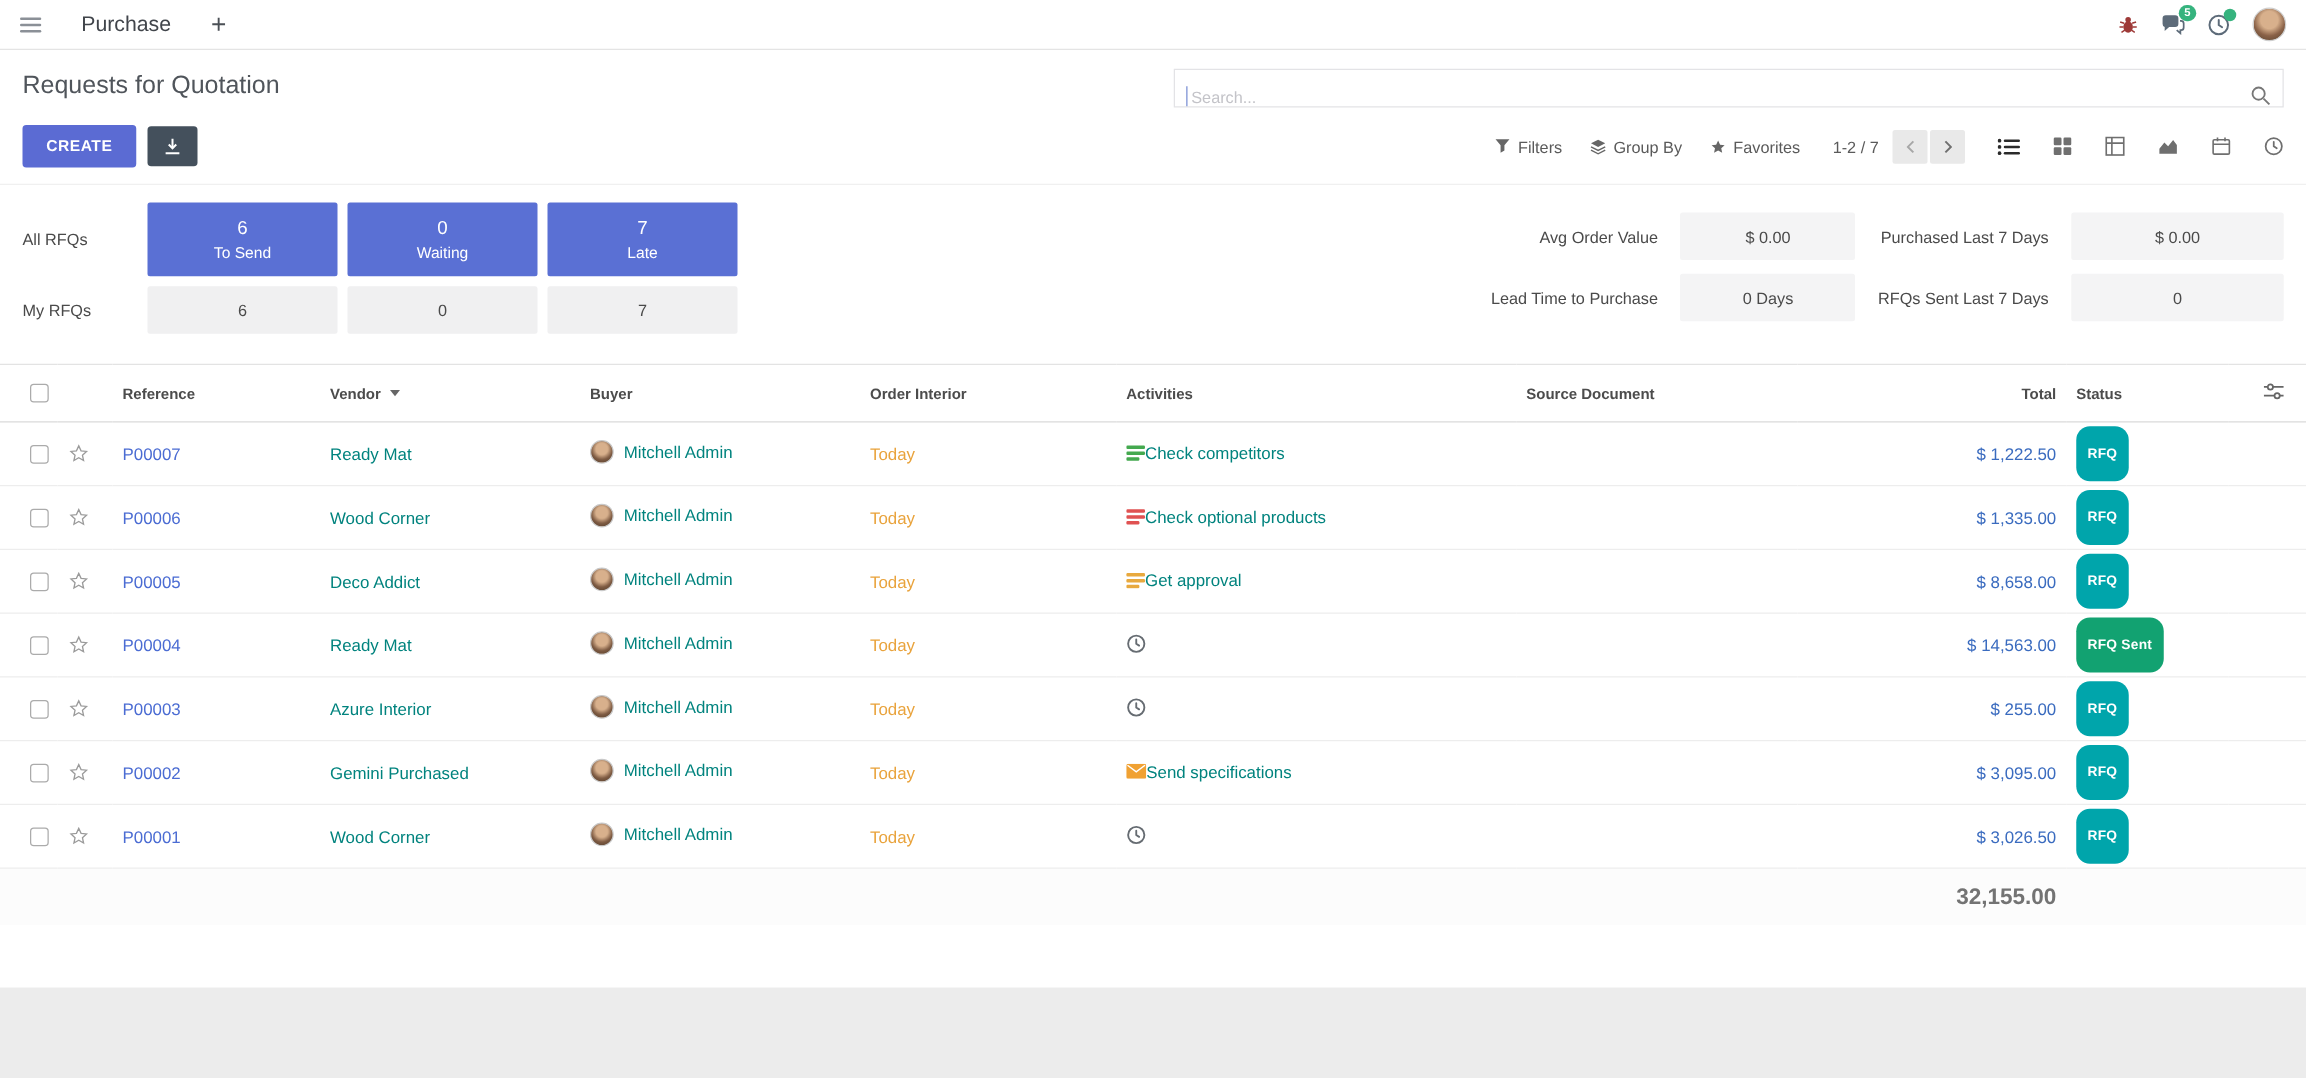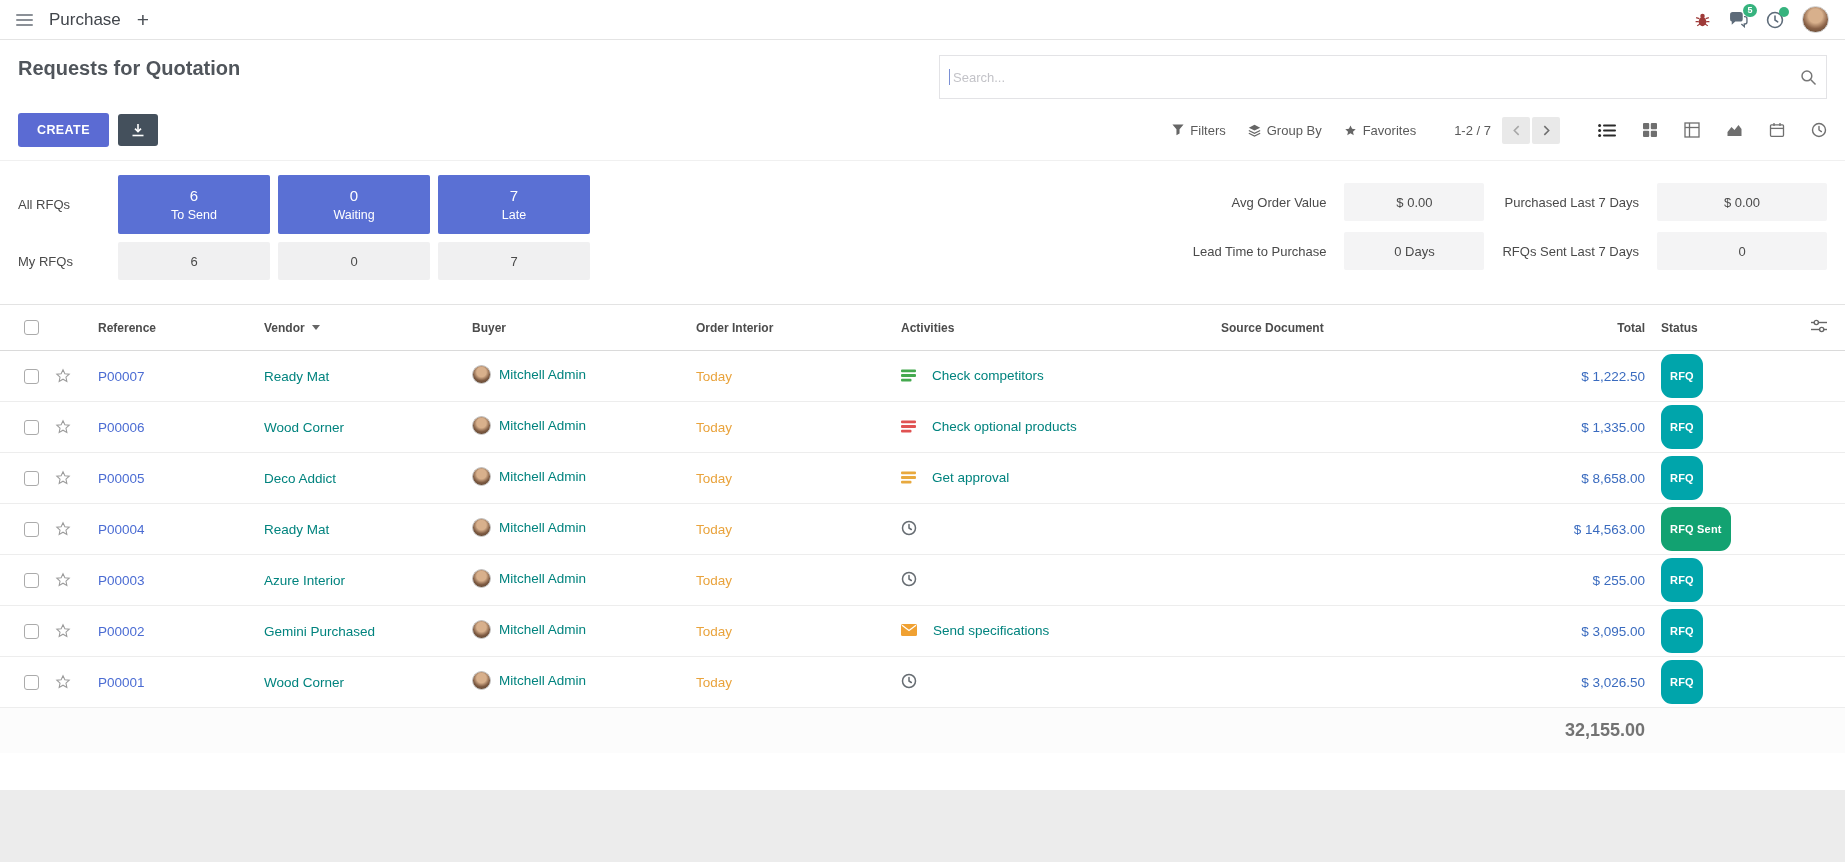--- a/index.html
+++ b/index.html
@@ -1,47 +1,47 @@
 <!DOCTYPE html>
 <html style="--primary: #5b6bd3; --card-blue: #5a70d4; --link-teal: #01837e; --ref-blue: #4b6cd3; --warning-orange: #e9a33c; --total-blue: #3a6bbf; --badge-teal: #00a5ab; --badge-green: #12a271; --activity-green: #44a94f; --activity-red: #e05252; --activity-yellow: #e8a93e; --envelope-orange: #f0a132; --navbar-badge-green: #36b37e;"><head>
 <meta charset="utf-8">
 <style>
   *{box-sizing:border-box;margin:0;padding:0}
   html,body{width:1845px;height:862px}
   body{font-family:"Liberation Sans",sans-serif;background:#ececec;overflow:hidden;color:#444}
 
   
   .navbar{height:40px;background:#fff;border-bottom:1px solid #e4e4e4;display:flex;align-items:center;justify-content:space-between;padding:0 16px}
-  .nav-left{display:flex;align-items:center;gap:16px}
+  .nav-left{display:flex;align-items:center;gap:32px}
   .hamburger{display:flex;flex-direction:column;gap:3px;cursor:pointer}
   .hamburger i{display:block;width:17px;height:2px;background:#8b9097;border-radius:1px}
   .app-name{font-size:17px;color:#41454b;font-weight:500}
   .nav-plus{font-size:21px;color:#4b5056;line-height:1;cursor:pointer}
   .nav-right{display:flex;align-items:center;gap:18px}
   .nav-icon{position:relative;display:flex;cursor:pointer}
   .nav-badge{position:absolute;top:-7px;right:-9px;background:var(--navbar-badge-green);color:#fff;font-size:9px;font-weight:700;border-radius:8px;padding:2px 4px;min-width:14px;text-align:center;line-height:1}
   .nav-dot{position:absolute;top:-4px;right:-5px;width:10px;height:10px;border-radius:50%;background:var(--navbar-badge-green);color:#fff;font-size:8px;font-weight:700;text-align:center;line-height:10px}
   .avatar{width:27px;height:27px;border-radius:50%;background:radial-gradient(circle at 50% 36%,#d8b08c 0 34%,#8a6248 62%,#57422f 100%);border:1px solid #cfcfcf;cursor:pointer}
 
   
   .sheet{background:#fff;height:750px;overflow:hidden}
 
   
   .control-panel{padding:15px 18px 13px;border-bottom:1px solid #f0f0f0}
   .cp-top{display:flex;justify-content:space-between;align-items:flex-start}
-  .page-title{font-size:20px;color:#50555b;font-weight:700;padding-top:2px}
-  .searchbar{width:888px;height:44px;border:1px solid #e3e3e6;display:flex;align-items:center;padding:0 9px;background:#fff}
+  .page-title{font-size:20px;color:#50555b;font-weight:400;padding-top:2px}
+  .searchbar{width:888px;height:31px;border:1px solid #e3e3e6;display:flex;align-items:flex-end;padding:0 9px;background:#fff}
   .text-cursor{width:1px;height:16px;background:#7a8fd4;margin-right:3px}
   .searchbar input{flex:1;border:none;outline:none;font-size:13px;color:#444;font-family:inherit;background:transparent}
   .searchbar input::placeholder{color:#c3c3c8}
   .cp-bottom{display:flex;justify-content:space-between;align-items:center;margin-top:14px}
   .cp-left{display:flex;align-items:center}
   .btn-create{background:var(--primary);color:#fff;border:none;font-size:12.5px;font-weight:700;letter-spacing:.4px;padding:10px 19px;border-radius:3px;cursor:pointer;font-family:inherit}
   .btn-download{background:#44505c;border:none;border-radius:3px;padding:9px 13px;margin-left:9px;cursor:pointer;display:flex;align-items:center}
-  .cp-right{display:flex;align-items:center;gap:38px}
+  .cp-right{display:flex;align-items:center;gap:26px}
   .tool-group{display:flex;align-items:center;gap:22px}
   .tool-btn{display:flex;align-items:center;gap:6px;font-size:13px;color:#5a5a5a;cursor:pointer;white-space:nowrap}
   .pager{display:flex;align-items:center;gap:11px}
   .pager-text{font-size:13px;color:#5a5a5a}
   .pager-btns{display:flex;gap:2px}
   .pager-btn{width:28px;height:27px;background:#e9e9e9;border:none;border-radius:2px;display:flex;align-items:center;justify-content:center;cursor:pointer}
   .switcher{display:flex;align-items:center;gap:26px}
   .switch-icon{color:#6f6f6f;display:flex;cursor:pointer}
   .switch-icon.active{color:#2a2a2a}
 
@@ -64,21 +64,21 @@
   .caret-down{width:0;height:0;border-left:4px solid transparent;border-right:4px solid transparent;border-top:5px solid #666}
   tbody td{font-size:13.5px;padding:0 8px;height:51px;border-bottom:1px solid #ededed;white-space:nowrap;overflow:hidden}
   .c-check{padding-left:24px}
   .checkbox{display:inline-block;width:15px;height:15px;border:1px solid #ababab;border-radius:3px;background:#fff;cursor:pointer;vertical-align:middle}
   .star{width:18px;height:18px;fill:none;stroke:#9b9b9b;stroke-width:1.4;cursor:pointer;vertical-align:middle}
   .ref{color:var(--ref-blue);cursor:pointer}
   .vendor{color:var(--link-teal);cursor:pointer}
   .buyer{display:inline-flex;align-items:center;gap:8px;color:var(--link-teal);cursor:pointer}
   .mini-avatar{width:19px;height:19px;border-radius:50%;background:radial-gradient(circle at 50% 36%,#d8b08c 0 34%,#7d5a42 62%,#513d2b 100%);flex:none;border:1px solid #c9c9c9}
   .deadline{color:var(--warning-orange)}
-  .activity{display:inline-flex;align-items:center;gap:16px;color:var(--link-teal);cursor:pointer}
+  .activity{display:inline-flex;align-items:center;gap:0;color:var(--link-teal);cursor:pointer}
   .act-icon{display:flex}
   .act-bars-green{color:var(--activity-green)}
   .act-bars-red{color:var(--activity-red)}
   .act-bars-yellow{color:var(--activity-yellow)}
   .act-clock{color:#666c72}
   .act-envelope{color:var(--envelope-orange)}
   .th-total,.c-total{text-align:right}
   .total{color:var(--total-blue)}
   .badge{display:inline-block;color:#fff;font-size:11px;font-weight:700;padding:16px 9px;border-radius:11px;letter-spacing:.2px}
   .badge.rfq{background:var(--badge-teal)}

